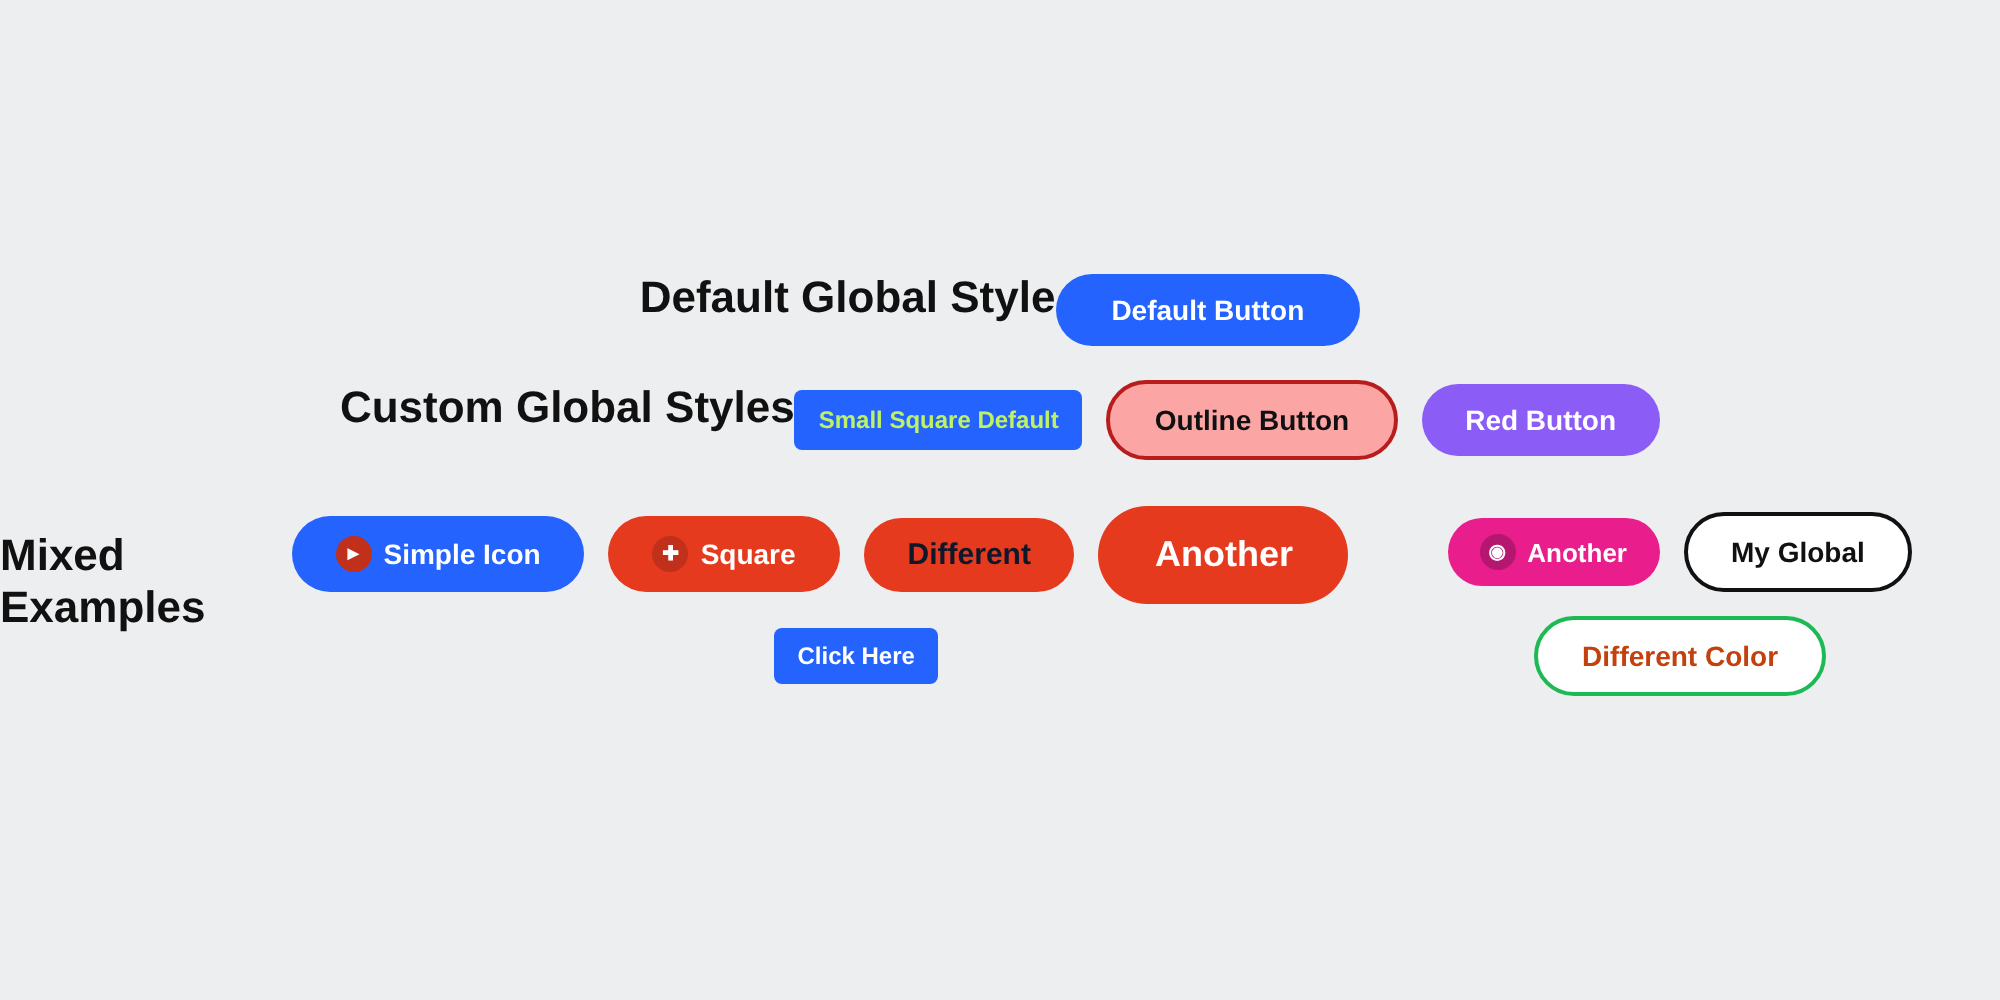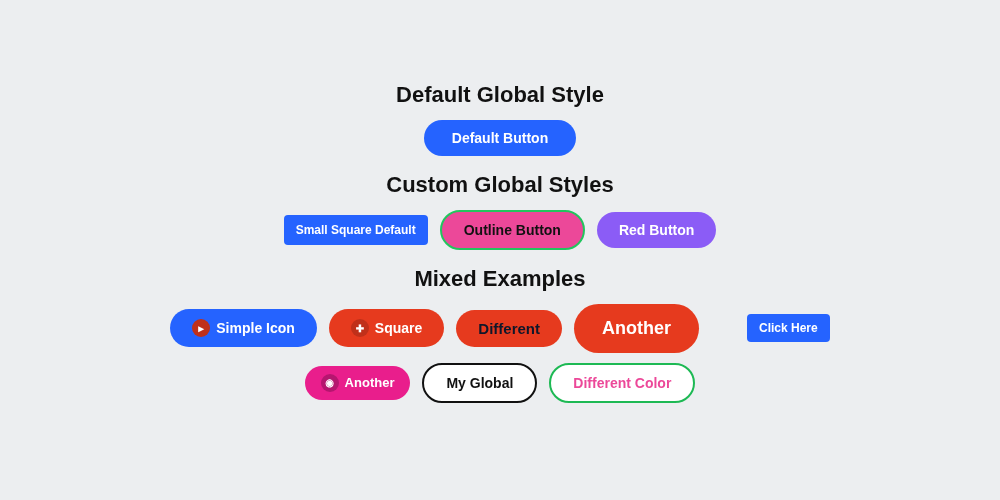--- a/index.html
+++ b/index.html
@@ -9,21 +9,21 @@
       width: 1000px;
       height: 500px;
       display: flex;
       flex-direction: column;
       align-items: center;
       justify-content: center;
       overflow: hidden;
     }
     .section {
       display: flex;
-      flex-direction: column;
+      flex-direction: row;
       align-items: center;
       margin-bottom: 16px;
     }
     .section-title {
       font-size: 22px;
       font-weight: 700;
       color: #111;
       margin-bottom: 12px;
     }
     .btn-row {
@@ -49,30 +49,30 @@
     }
     
     .btn-blue {
       background: #2563ff;
       color: #fff;
       padding: 10px 28px;
     }
     
     .btn-small-square {
       background: #2563ff;
-      color: #ffffff;
+      color: #bef264;
       border-radius: 4px;
       font-size: 12px;
       padding: 8px 12px;
     }
     
     .btn-outline {
-      background: #ec4899;
+      background: #fca5a5;
       color: #111;
-      border: 2px solid #22c55e;
+      border: 2px solid #b91c1c;
       border-radius: 50px;
     }
     
     .btn-red {
       background: #8b5cf6;
       color: #fff;
       border-radius: 50px;
     }
     
     .btn-simple {
@@ -125,21 +125,21 @@
     
     .btn-my-button {
       background: #fff;
       color: #111;
       border: 2.5px solid #111;
       border-radius: 50px;
     }
     
     .btn-diff-color {
       background: #fff;
-      color: #ec4899;
+      color: #c2410c;
       border: 2.5px solid #1db954;
       border-radius: 50px;
     }
     
     .icon-circle {
       width: 18px;
       height: 18px;
       border-radius: 50%;
       display: inline-flex;
       align-items: center;

